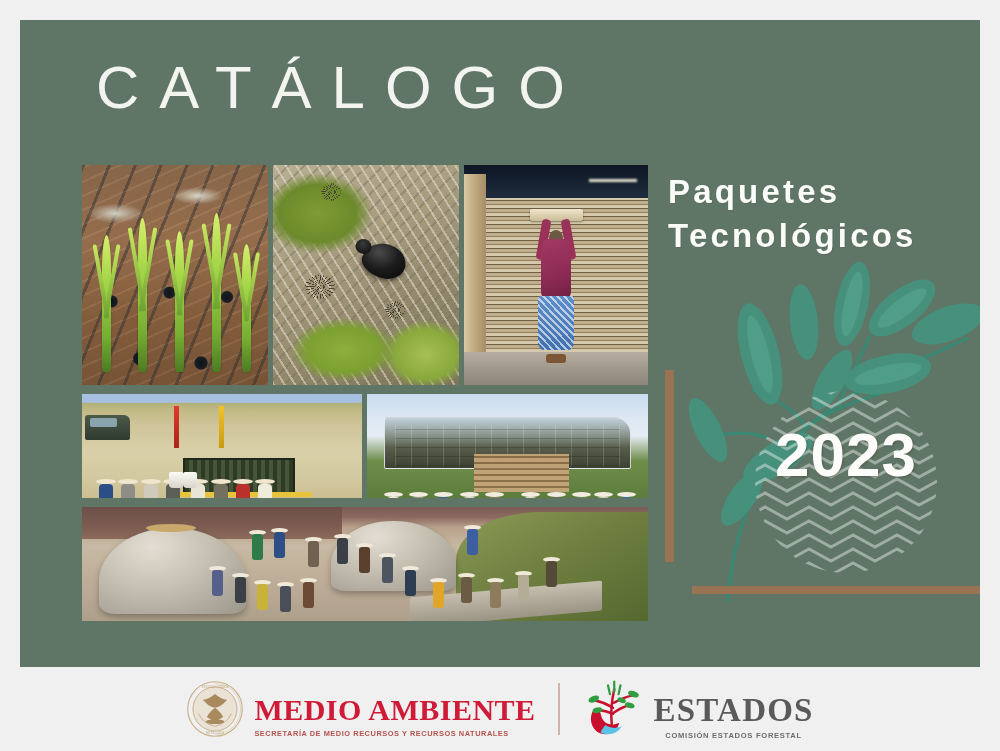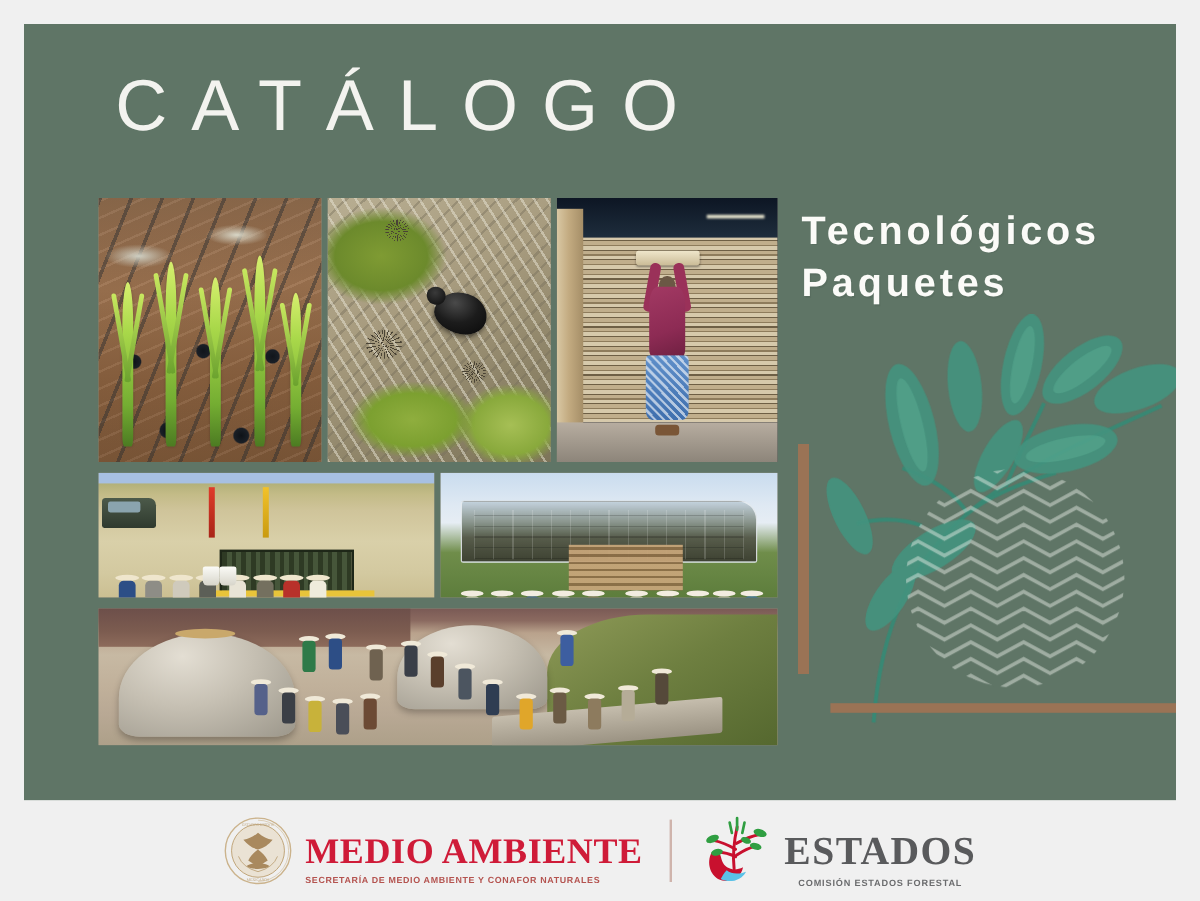--- a/index.html
+++ b/index.html
@@ -590,22 +590,22 @@
           <div class="person" style="left:68%; top:16%;">
               <span class="hat"></span>
               <span class="body" style="background:#3d5ea0"></span>
             </div>
         </div>
       </div>
 
     </div>
 
     <div id="subtitle">
+      <div>Paquetes</div>
       <div>Tecnológicos</div>
-      <div>Paquetes</div>
     </div>
 
     <svg id="branch" viewBox="0 0 344 345">
       <g stroke="#2f8f79" stroke-width="3.2" fill="none" opacity="0.95">
         <path d="M72 340 C 78 258, 104 206, 150 166 C 196 126, 252 104, 312 76"></path>
         <path d="M150 166 C 142 150, 120 136, 96 128"></path>
         <path d="M150 166 C 170 150, 196 140, 224 132"></path>
         <path d="M182 144 C 192 118, 204 96, 214 74"></path>
         <path d="M112 176 C 96 170, 76 170, 58 174"></path>
       </g>
@@ -643,20 +643,21 @@
           <path d="M-6 120 L16 108 L38 120 L60 108 L82 120 L104 108 L126 120 L148 108 L170 120 L192 108 L200 114"></path>
           <path d="M-6 134 L16 122 L38 134 L60 122 L82 134 L104 122 L126 134 L148 122 L170 134 L192 122 L200 128"></path>
           <path d="M-6 148 L16 136 L38 148 L60 136 L82 148 L104 136 L126 148 L148 136 L170 148 L192 136 L200 142"></path>
           <path d="M-6 162 L16 150 L38 162 L60 150 L82 162 L104 150 L126 162 L148 150 L170 162 L192 150 L200 156"></path>
           <path d="M-6 176 L16 164 L38 176 L60 164 L82 176 L104 164 L126 176 L148 164 L170 176 L192 164 L200 170"></path>
           <path d="M-6 190 L16 178 L38 190 L60 178 L82 190 L104 178 L126 190 L148 178 L170 190 L192 178 L200 184"></path>
         </g>
       </svg>
     </div>
 
+    <div id="year">2023</div>
 
     <div id="bar-vert"></div>
     <div id="bar-horz"></div>
 
   </div>
 
   <div id="footer">
 
     <div class="logo-block">
       <svg id="seal" viewBox="0 0 100 100">
@@ -673,21 +674,21 @@
           <path d="M22 58 q6 16 28 22"></path>
           <path d="M78 58 q-6 16 -28 22"></path>
         </g>
         <g fill="#bda47c" font-family="Liberation Serif, serif" font-size="5.4">
           <text x="50" y="14" text-anchor="middle">ESTADOS UNIDOS</text>
           <text x="50" y="93" text-anchor="middle">MEXICANOS</text>
         </g>
       </svg>
       <div class="ma-text">
         <div id="ma-title">MEDIO AMBIENTE</div>
-        <div id="ma-sub">SECRETARÍA DE MEDIO AMBIENTE Y CONAFOR NATURALES</div>
+        <div id="ma-sub">SECRETARÍA DE MEDIO RECURSOS Y RECURSOS NATURALES</div>
       </div>
     </div>
 
     <div id="divider"></div>
 
     <div class="logo-block">
       <svg id="conafor-mark" viewBox="0 0 100 100">
         <path d="M18 52 c-8 14 -2 34 14 38 c14 3 26 -6 28 -18 c-12 6 -24 2 -28 -8 c-3 -8 -1 -14 -14 -12z" fill="#c8102e"></path>
         <path d="M30 88 c12 6 28 2 34 -10 c-10 4 -20 3 -26 -2 c-4 4 -6 8 -8 12z" fill="#5bc2e7"></path>
         <g stroke="#c8102e" stroke-width="4" fill="none" stroke-linecap="round">

